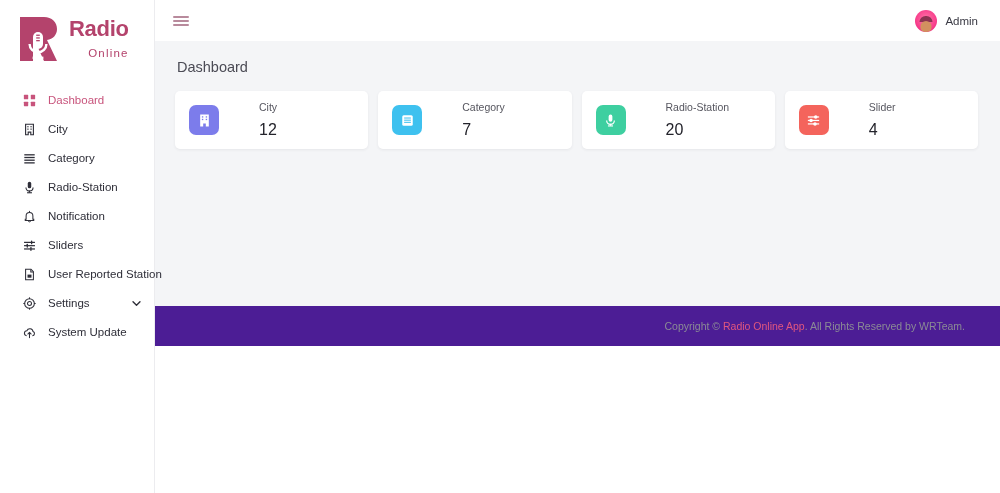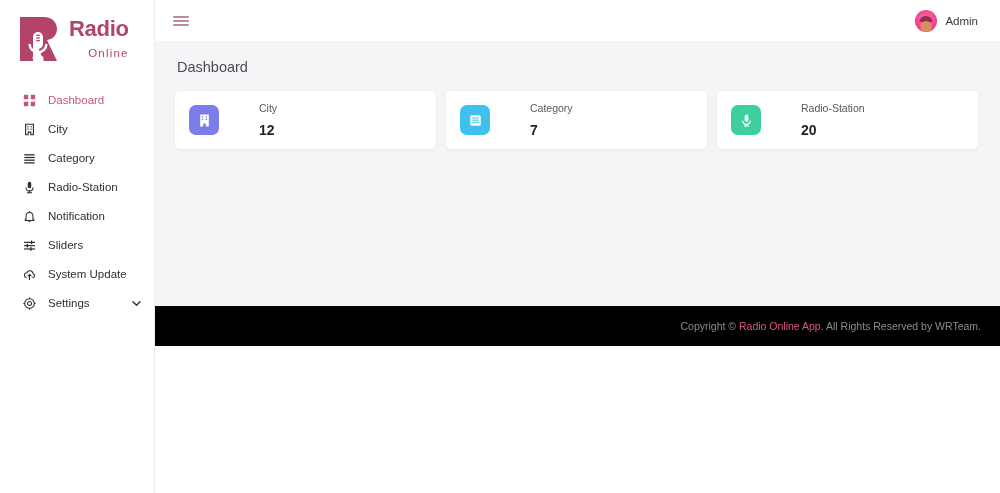--- a/index.html
+++ b/index.html
@@ -114,26 +114,26 @@
     padding: 0 14px;
     min-width: 0;
   }
   .card-icon {
     width: 30px; height: 30px; border-radius: 7px;
     display: flex; align-items: center; justify-content: center;
     flex: 0 0 30px; color: #ffffff;
   }
   .card-body { margin-left: 40px; min-width:0; }
   .card-label { font-size: 10.5px; color: #56565f; line-height: 1.2; }
-  .card-value { font-size: 14px; color: #23232b; font-weight: 700; margin-top: 7px; }
+  .card-value { font-size: 16px; color: #23232b; font-weight: 400; margin-top: 7px; }
 
   .footer {
-    height: 40px; background: #000000;
+    height: 40px; background: #4c1d95;
     display: flex; align-items: center; justify-content: flex-end;
-    padding-right: 19px; flex: 0 0 40px;
+    padding-right: 35px; flex: 0 0 40px;
   }
   .footer-text { font-size: 10.5px; color: #8b8b95; }
   .footer-link { color: #e0567f; }
 </style>
 </head>
 <body>
 
 <div class="app">
 
   <aside class="sidebar">
@@ -226,48 +226,58 @@
               <rect x="1.2" y="7.0" width="12.6" height="1.4" fill="currentColor"></rect>
               <rect x="1.2" y="10.8" width="12.6" height="1.4" fill="currentColor"></rect>
               <rect x="9.2" y="1.6" width="1.5" height="4.6" rx="0.7" fill="currentColor"></rect>
               <rect x="4.2" y="5.4" width="1.5" height="4.6" rx="0.7" fill="currentColor"></rect>
               <rect x="8.4" y="9.2" width="1.5" height="4.6" rx="0.7" fill="currentColor"></rect>
             </svg>
         </span>
         <span class="nav-label">Sliders</span>
       </div>
 
-
-      <div class="nav-item">
-        <span class="nav-icon">
-          <svg viewBox="0 0 15 15" width="13" height="13">
-              <path d="M4.2 11.2a2.9 2.9 0 0 1 .25-5.78 3.7 3.7 0 0 1 7.1 1 2.45 2.45 0 0 1-.75 4.78" fill="none" stroke="currentColor" stroke-width="1.2"></path>
-              <path d="M7.5 13.4V7.4M5.6 9.3 7.5 7.3 9.4 9.3" fill="none" stroke="currentColor" stroke-width="1.2" stroke-linecap="round" stroke-linejoin="round"></path>
-            </svg>
-        </span>
-        <span class="nav-label">System Update</span>
+      <div class="nav-item">
+        <span class="nav-icon">
+          <svg viewBox="0 0 15 15" width="13" height="13">
+              <path d="M3 1.4h6.2L12 4.2v9.4H3z" fill="none" stroke="currentColor" stroke-width="1.2"></path>
+              <path d="M9 1.6v3h3" fill="none" stroke="currentColor" stroke-width="1.2"></path>
+              <rect x="5.2" y="7.6" width="4.6" height="3.6" fill="currentColor"></rect>
+            </svg>
+        </span>
+        <span class="nav-label">User Reported Station</span>
       </div>
 
       <div class="nav-item">
         <span class="nav-icon">
           <svg viewBox="0 0 15 15" width="13" height="13">
               <circle cx="7.5" cy="7.5" r="5.6" fill="none" stroke="currentColor" stroke-width="1.2"></circle>
               <circle cx="7.5" cy="7.5" r="2.3" fill="none" stroke="currentColor" stroke-width="1.2"></circle>
               <rect x="6.9" y="0.4" width="1.2" height="2" fill="currentColor"></rect>
               <rect x="6.9" y="12.6" width="1.2" height="2" fill="currentColor"></rect>
               <rect x="0.4" y="6.9" width="2" height="1.2" fill="currentColor"></rect>
               <rect x="12.6" y="6.9" width="2" height="1.2" fill="currentColor"></rect>
             </svg>
         </span>
         <span class="nav-label">Settings</span>
         <span class="nav-chevron">
           <svg viewBox="0 0 12 12" width="11" height="11">
               <path d="M2.2 4.2 6 8 9.8 4.2" fill="none" stroke="currentColor" stroke-width="1.5" stroke-linecap="round" stroke-linejoin="round"></path>
             </svg>
         </span>
+      </div>
+
+      <div class="nav-item">
+        <span class="nav-icon">
+          <svg viewBox="0 0 15 15" width="13" height="13">
+              <path d="M4.2 11.2a2.9 2.9 0 0 1 .25-5.78 3.7 3.7 0 0 1 7.1 1 2.45 2.45 0 0 1-.75 4.78" fill="none" stroke="currentColor" stroke-width="1.2"></path>
+              <path d="M7.5 13.4V7.4M5.6 9.3 7.5 7.3 9.4 9.3" fill="none" stroke="currentColor" stroke-width="1.2" stroke-linecap="round" stroke-linejoin="round"></path>
+            </svg>
+        </span>
+        <span class="nav-label">System Update</span>
       </div>
 
     </nav>
   </aside>
 
   <div class="right">
 
     <header class="topbar">
       <div class="hamburger">
         <span></span>
@@ -324,20 +334,36 @@
                 <rect x="7.35" y="11.5" width="1.3" height="2.1" fill="#ffffff"></rect>
                 <rect x="5.3" y="13.2" width="5.4" height="1.2" fill="#ffffff"></rect>
               </svg>
           </span>
           <div class="card-body">
             <div class="card-label">Radio-Station</div>
             <div class="card-value">20</div>
           </div>
         </div>
 
+        <div class="card">
+          <span class="card-icon" style="background:#f4645c;">
+            <svg viewBox="0 0 16 16" width="15" height="15">
+                <rect x="2" y="3.6" width="12" height="1.3" fill="#ffffff"></rect>
+                <rect x="2" y="7.3" width="12" height="1.3" fill="#ffffff"></rect>
+                <rect x="2" y="11.0" width="12" height="1.3" fill="#ffffff"></rect>
+                <circle cx="10.4" cy="4.25" r="1.9" fill="#ffffff"></circle>
+                <circle cx="5.4" cy="7.95" r="1.9" fill="#ffffff"></circle>
+                <circle cx="9.6" cy="11.65" r="1.9" fill="#ffffff"></circle>
+              </svg>
+          </span>
+          <div class="card-body">
+            <div class="card-label">Slider</div>
+            <div class="card-value">4</div>
+          </div>
+        </div>
 
       </div>
     </main>
 
     <footer class="footer">
       <div class="footer-text"><span>Copyright © </span><a class="footer-link">Radio Online App</a><span>. All Rights Reserved by WRTeam.</span></div>
     </footer>
 
   </div>
 </div>

